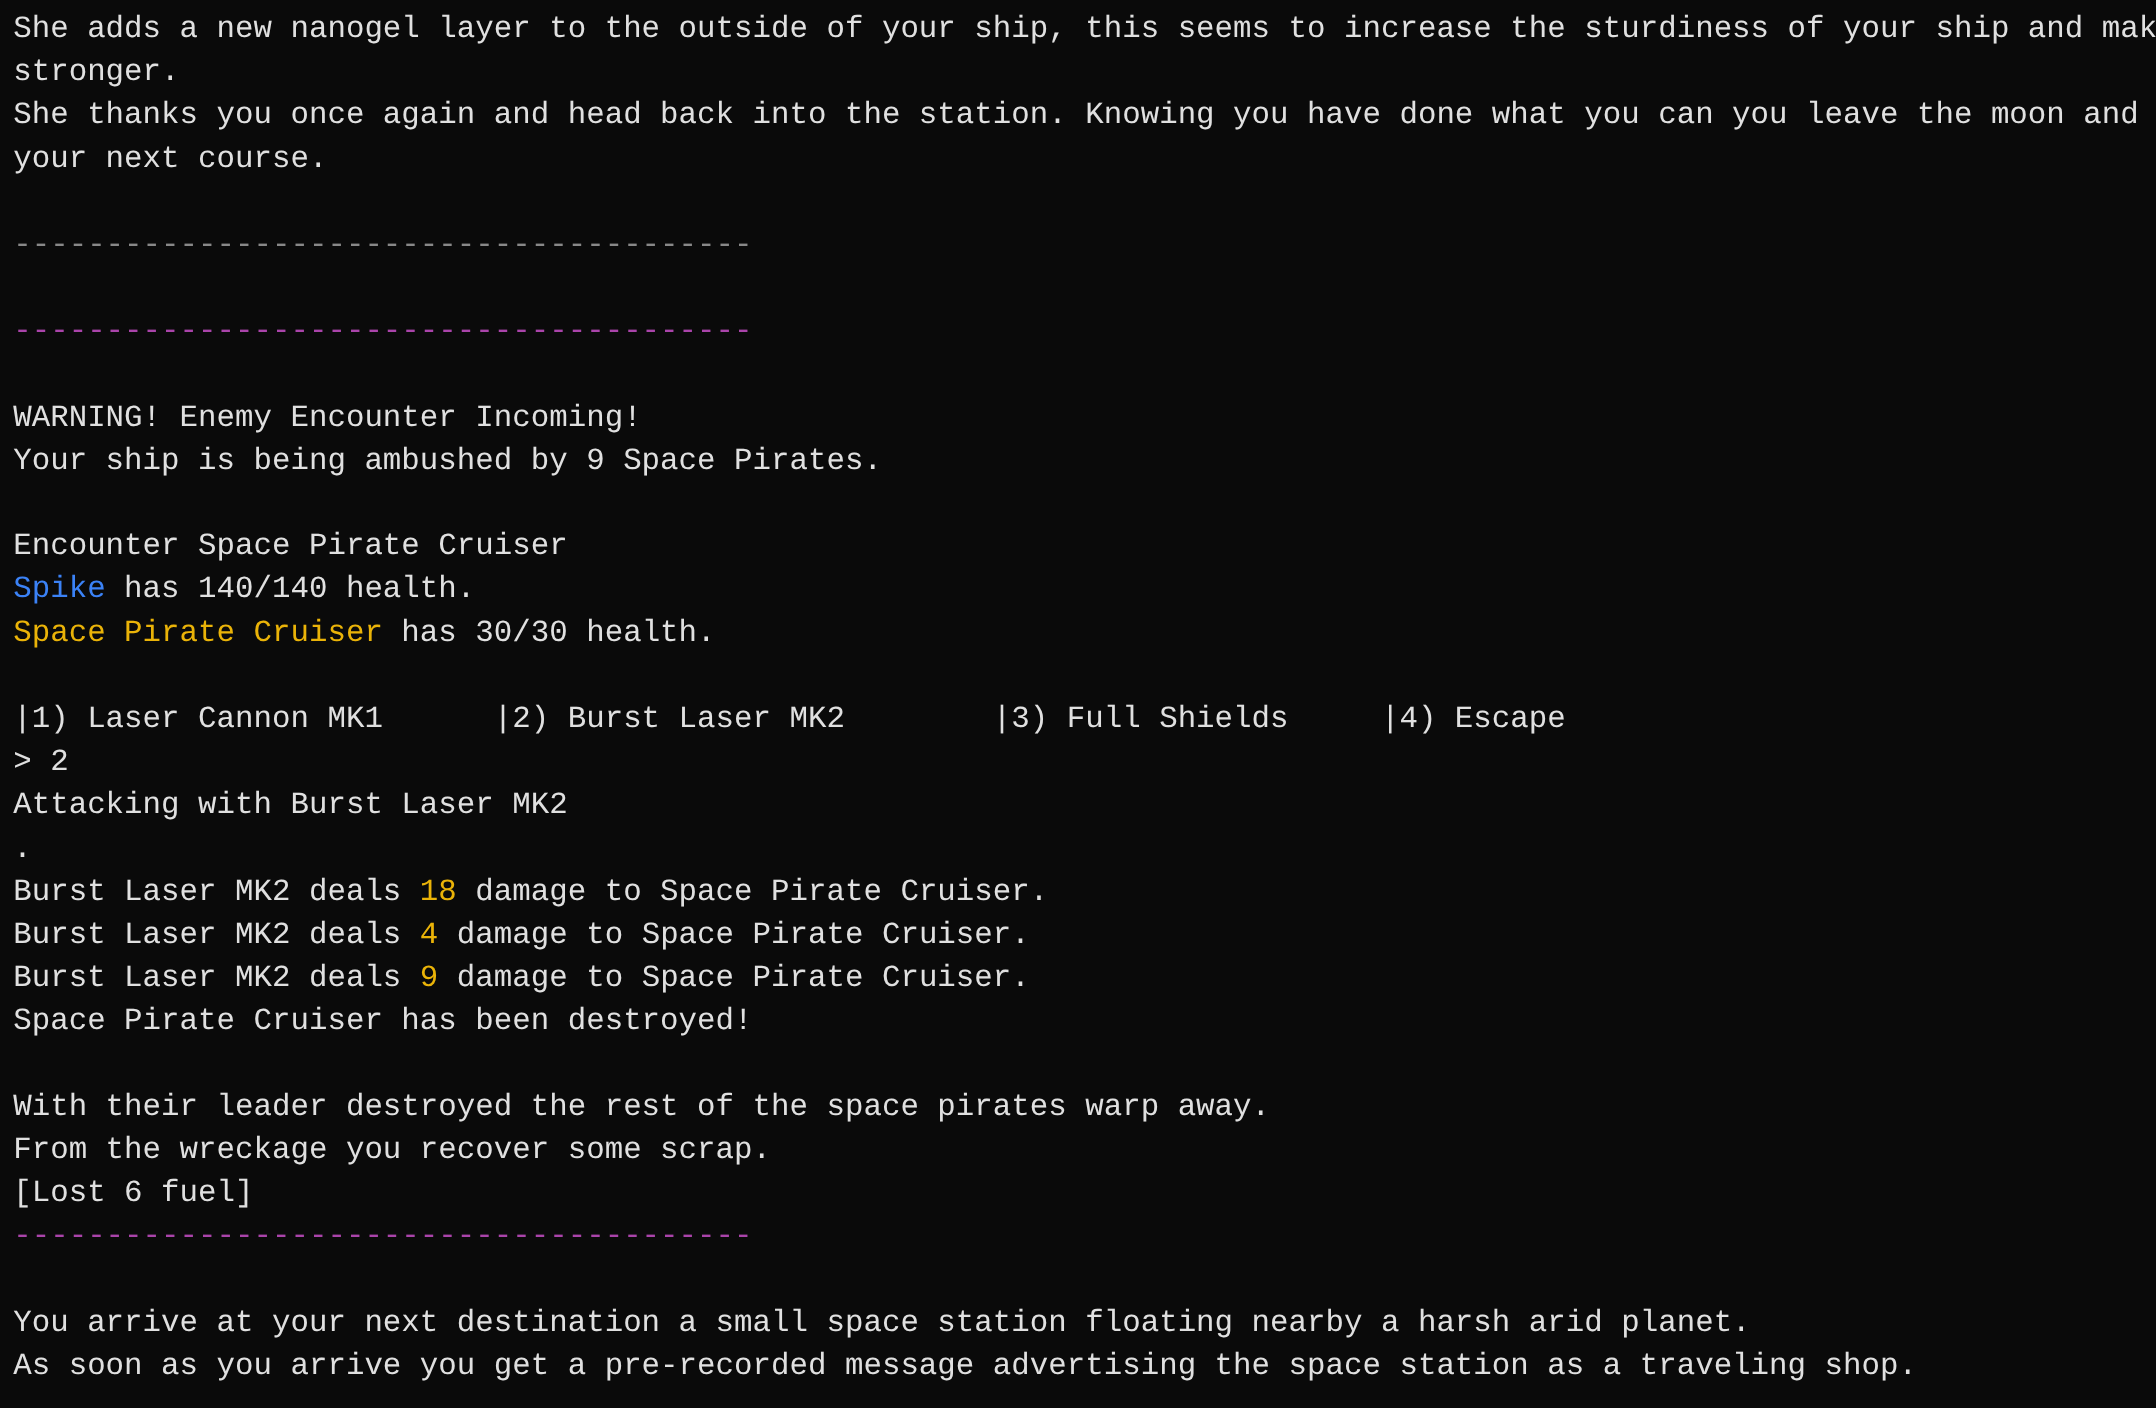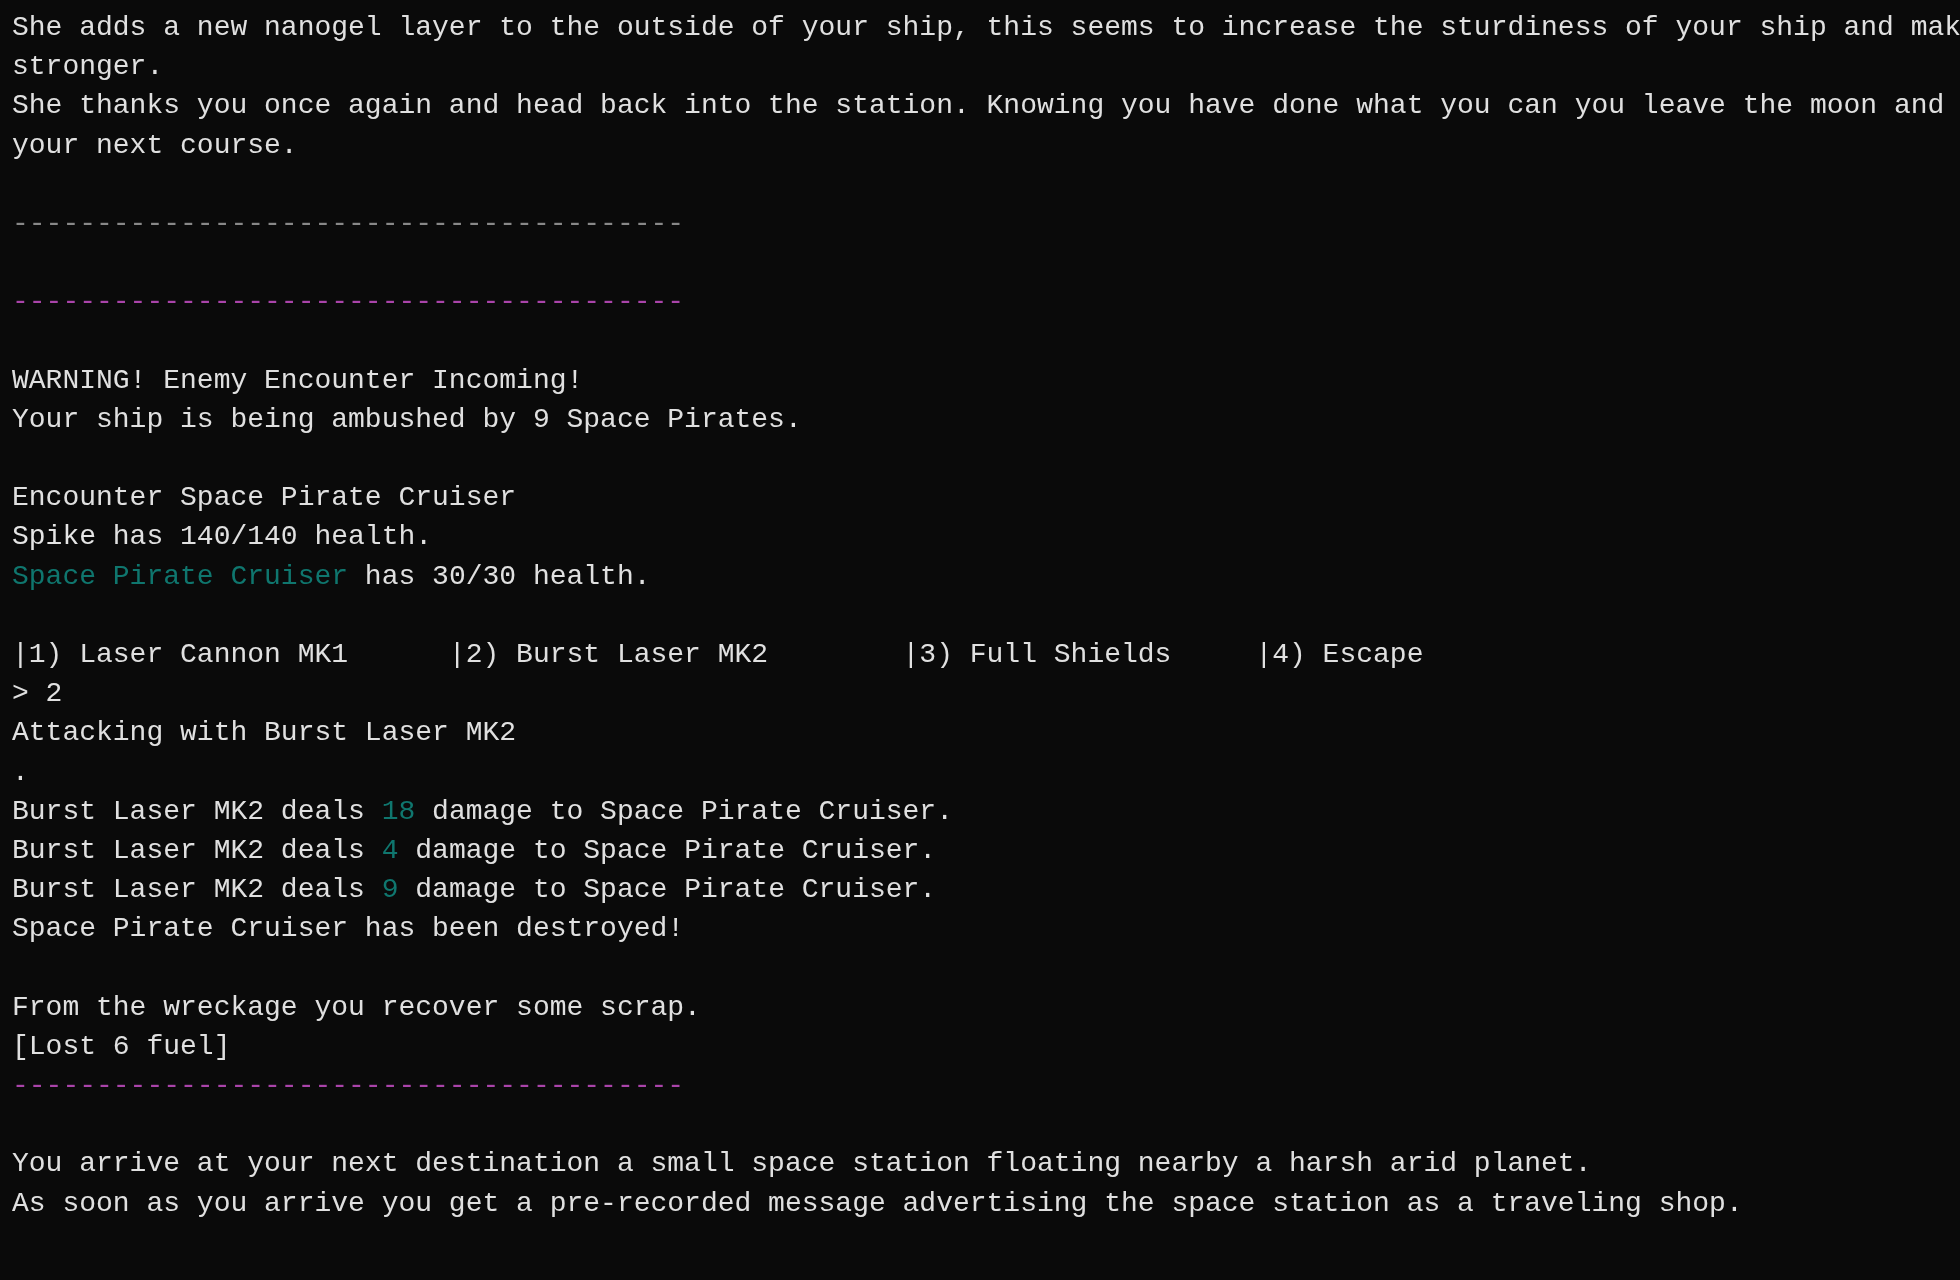--- a/index.html
+++ b/index.html
@@ -31,25 +31,25 @@
     .divider-purple {
       color: #aa44aa;
     }
 
     .line {
       display: block;
       white-space: pre;
     }
 
     .inline-red {
-      color: #0f766e;
+      color: #eab308;
     }
 
     .inline-cyan {
-      color: #e5e5e5;
+      color: #3b82f6;
     }
   </style>
 </head>
 <body>
 
 <div>
   <span class="line text-white">She adds a new nanogel layer to the outside of your ship, this seems to increase the sturdiness of your ship and make it</span>
   <span class="line text-white">stronger.</span>
   <span class="line text-white">She thanks you once again and head back into the station. Knowing you have done what you can you leave the moon and plot</span>
   <span class="line text-white">your next course.</span>
@@ -67,20 +67,21 @@
   <span class="line">&nbsp;</span>
   <span class="line text-white">|1) Laser Cannon MK1      |2) Burst Laser MK2        |3) Full Shields     |4) Escape</span>
   <span class="line text-white">&gt; 2</span>
   <span class="line text-white">Attacking with Burst Laser MK2</span>
   <span class="line text-white">.</span>
   <span class="line"><span class="text-white">Burst Laser MK2 deals </span><span class="inline-red">18</span><span class="text-white"> damage to Space Pirate Cruiser.</span></span>
   <span class="line"><span class="text-white">Burst Laser MK2 deals </span><span class="inline-red">4</span><span class="text-white"> damage to Space Pirate Cruiser.</span></span>
   <span class="line"><span class="text-white">Burst Laser MK2 deals </span><span class="inline-red">9</span><span class="text-white"> damage to Space Pirate Cruiser.</span></span>
   <span class="line text-white">Space Pirate Cruiser has been destroyed!</span>
   <span class="line">&nbsp;</span>
+  <span class="line text-white">With their leader destroyed the rest of the space pirates warp away.</span>
   <span class="line text-white">From the wreckage you recover some scrap.</span>
   <span class="line text-white">[Lost 6 fuel]</span>
   <span class="line divider-purple">----------------------------------------</span>
   <span class="line">&nbsp;</span>
   <span class="line text-white">You arrive at your next destination a small space station floating nearby a harsh arid planet.</span>
   <span class="line text-white">As soon as you arrive you get a pre-recorded message advertising the space station as a traveling shop.</span>
 
 </div>
 
 </body></html>

